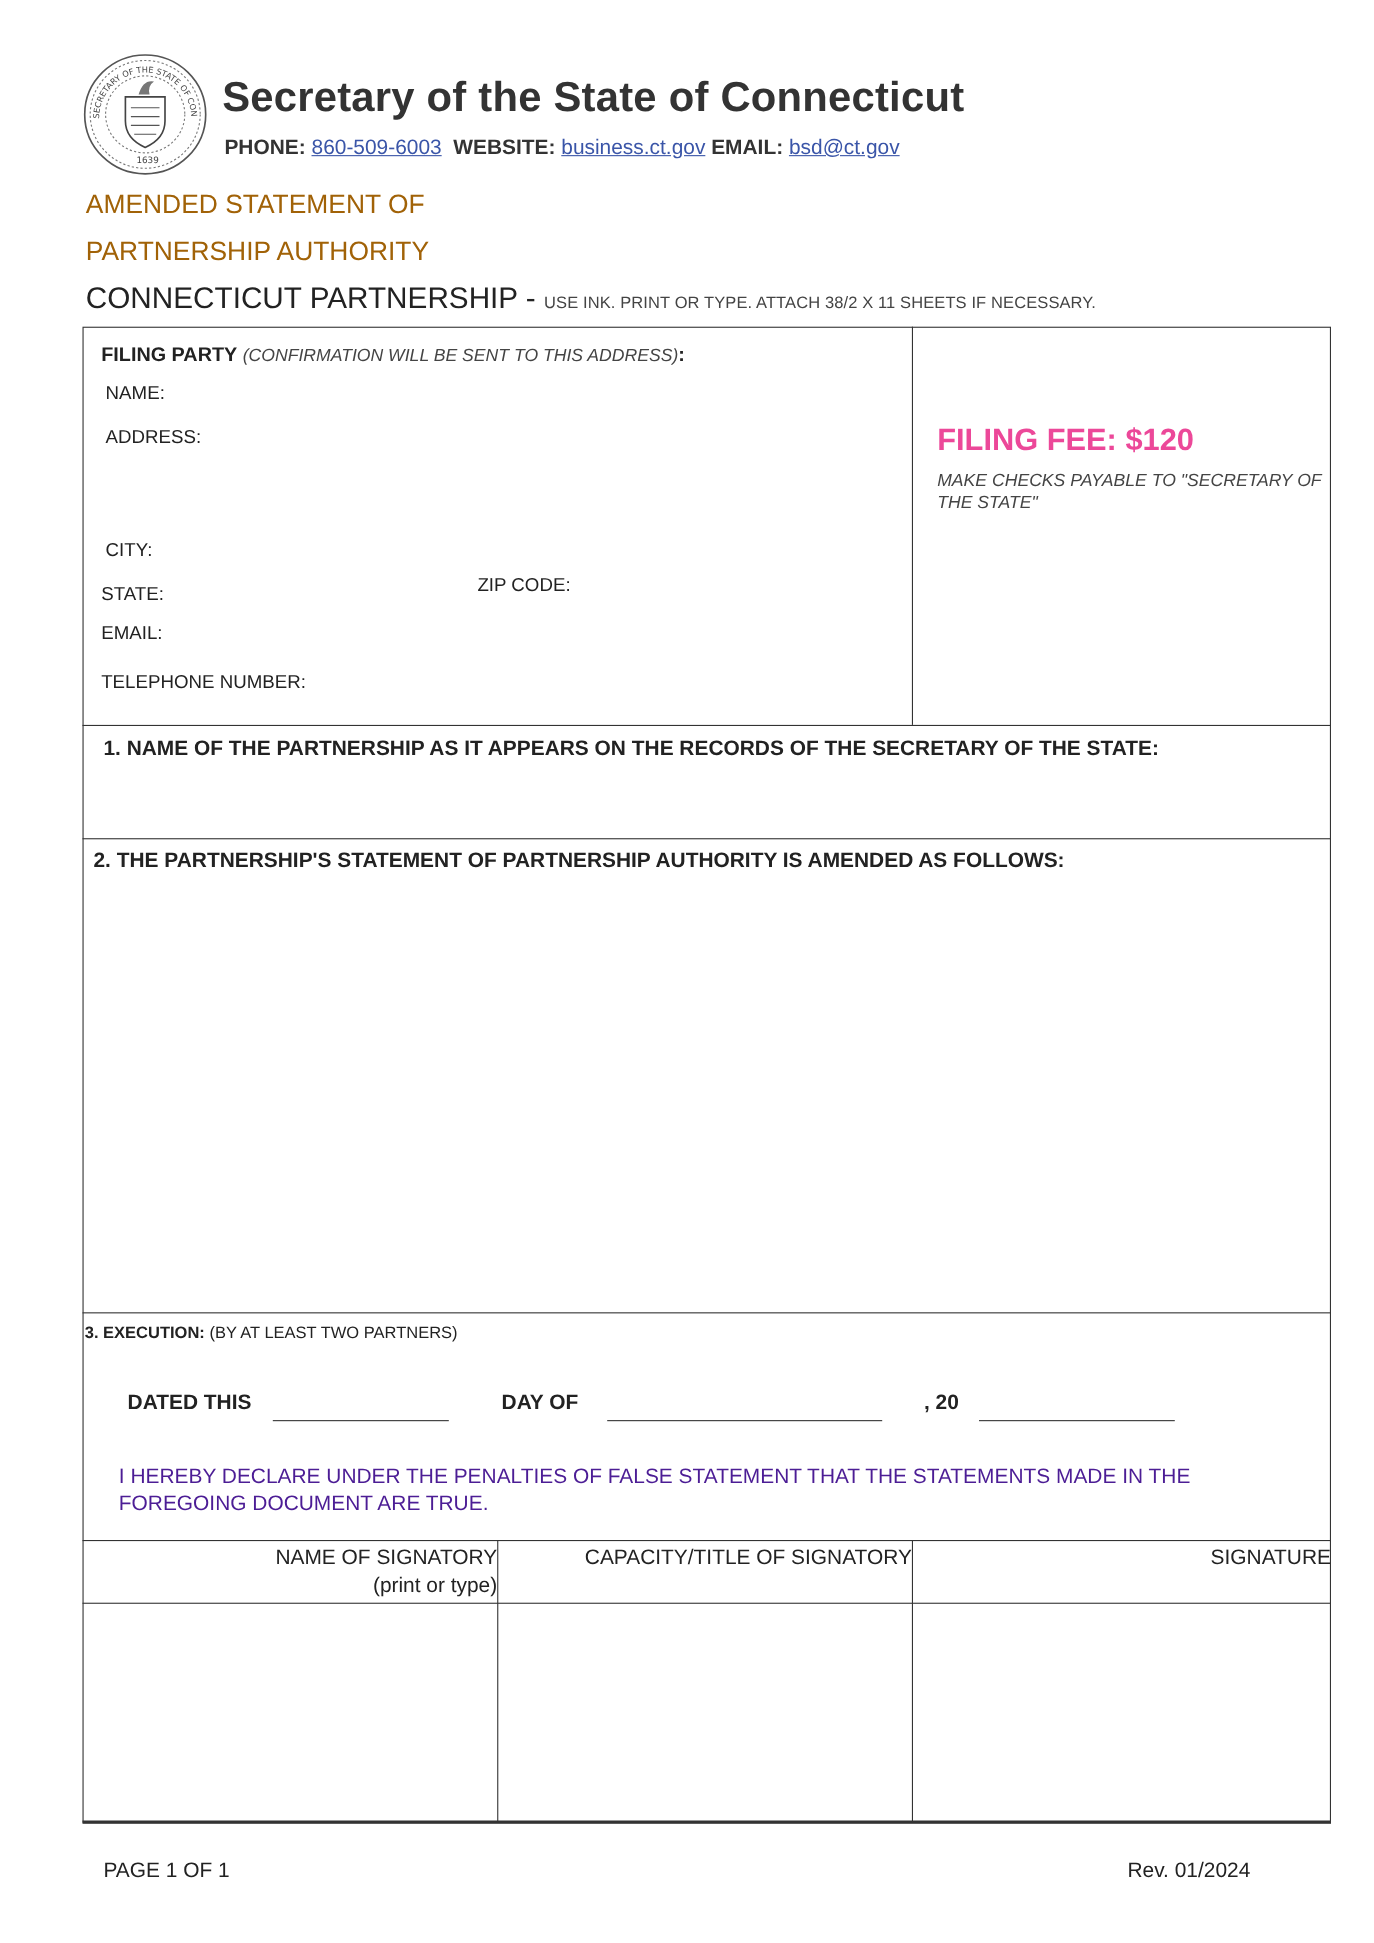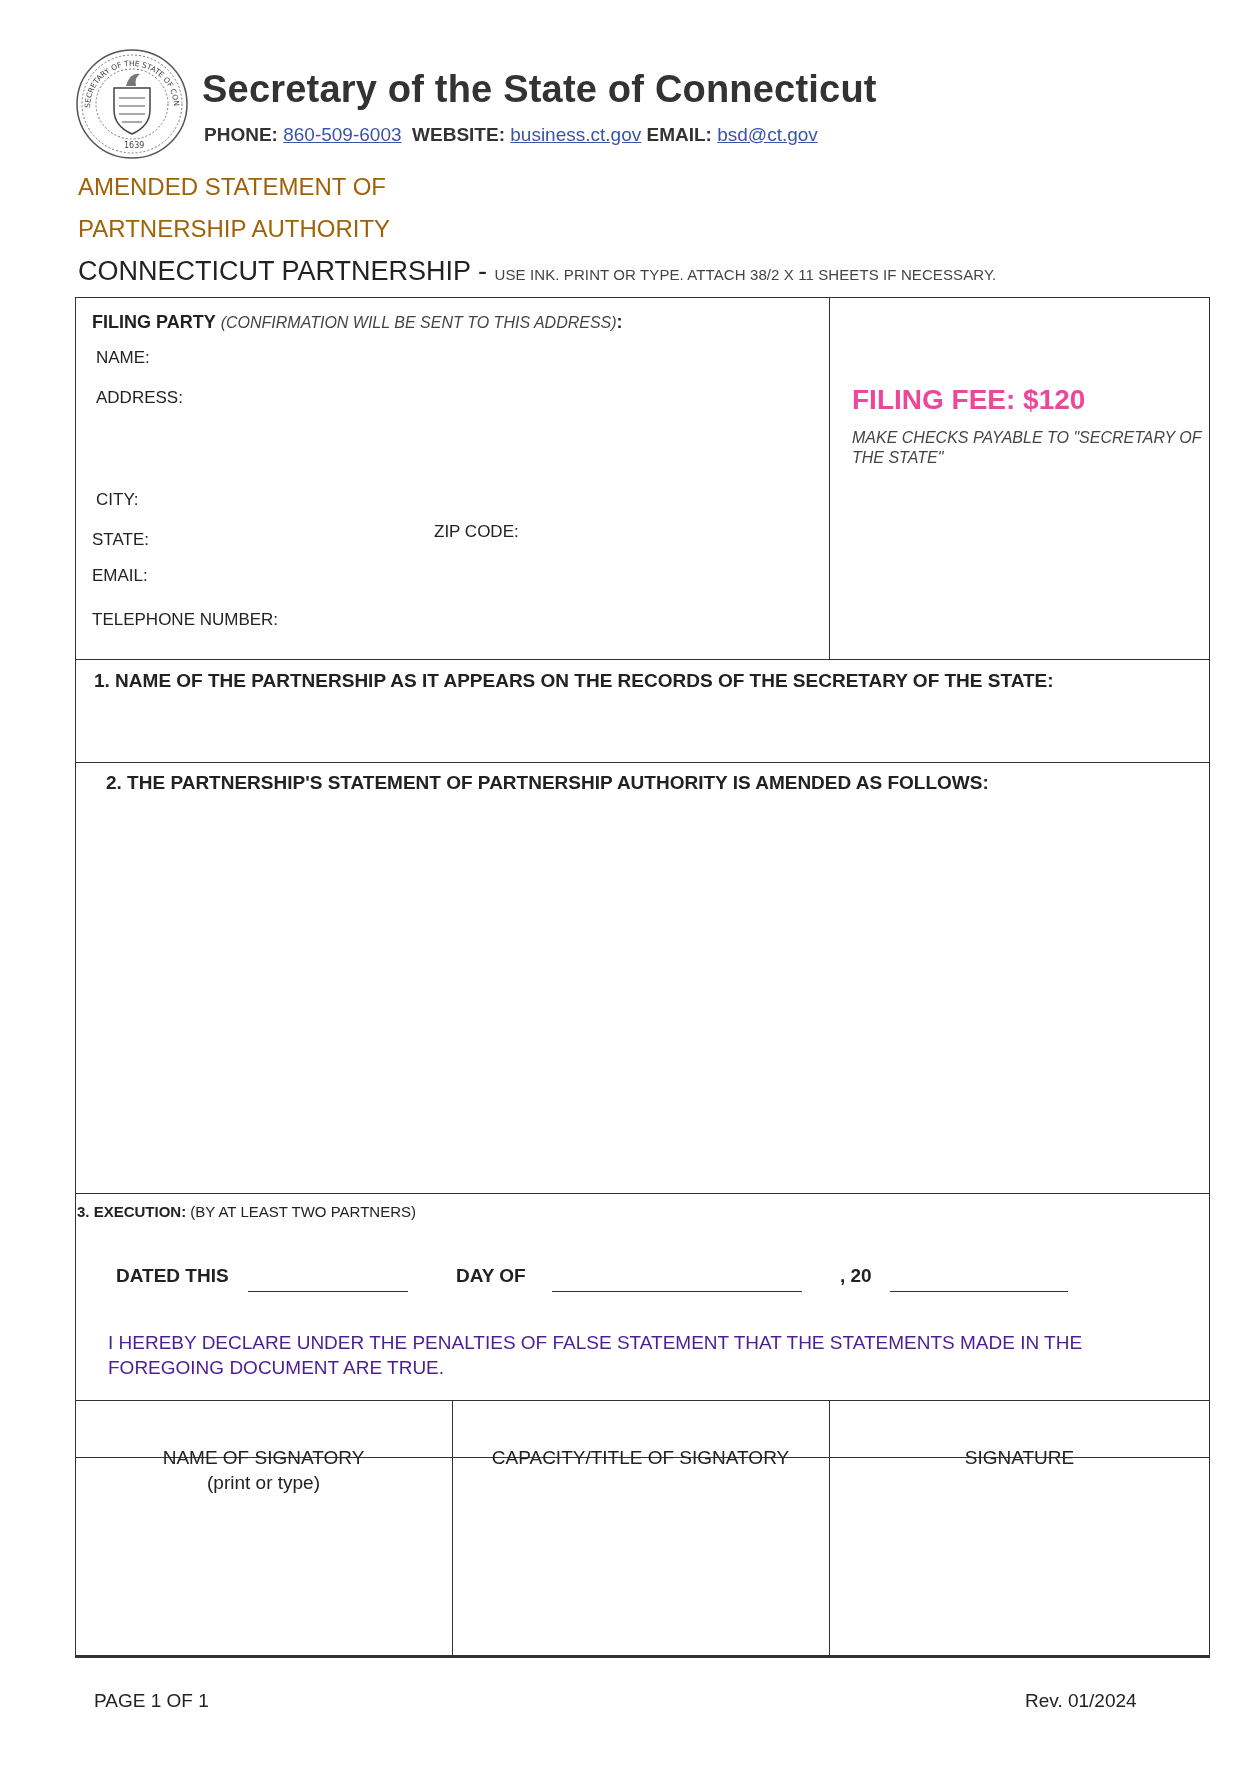--- a/index.html
+++ b/index.html
@@ -19,21 +19,21 @@
   .vline { position: absolute; width: 0; border-left: 1.5px solid #333; }
 
   .lbl { position: absolute; font-size: 17px; color: #222; white-space: nowrap; }
   .lbl-b { font-weight: bold; }
   .italic-note { font-style: italic; font-weight: normal; font-size: 16px; color: #444; }
   .fee { left: 852px; top: 384px; font-size: 28px; font-weight: bold; color: #ec4899; }
   .fee-note { left: 852px; top: 428px; font-size: 16px; font-style: italic; color: #444; line-height: 20px; width: 350px; }
   .section-head { font-size: 19px; font-weight: bold; color: #222; }
   .underline-blank { position: absolute; height: 0; border-top: 1.5px solid #333; }
   .declaration { left: 108px; top: 1330px; font-size: 19px; line-height: 25px; color: #4c1d95; width: 1090px; }
-  .col-head { position: absolute; top: 1404px; font-size: 19px; text-align: center; color: #222; line-height: 25px; margin-top: 41px; }
+  .col-head { position: absolute; top: 1404px; font-size: 19px; text-align: right; color: #222; line-height: 25px; }
   .footer { position: absolute; top: 1690px; font-size: 19px; color: #222; }
   .field-area { position: absolute; background: transparent; }
 </style>
 </head>
 <body>
 
 <div class="abs seal">
   <svg width="120" height="112" viewBox="0 0 120 112">
     <ellipse cx="58" cy="56" rx="55" ry="54" fill="none" stroke="#555" stroke-width="1.5"></ellipse>
     <ellipse cx="58" cy="56" rx="50" ry="49" fill="none" stroke="#777" stroke-width="1" stroke-dasharray="2 2"></ellipse>
@@ -101,21 +101,21 @@
 <div class="field-area" style="left:155px; top:560px; width:665px; height:30px;"></div>
 <div class="lbl" style="left:92px; top:610px;">TELEPHONE NUMBER:</div>
 <div class="field-area" style="left:300px; top:604px; width:520px; height:30px;"></div>
 
 <div class="abs fee">FILING FEE: $120</div>
 <div class="abs fee-note">MAKE CHECKS PAYABLE TO "SECRETARY OF THE STATE"</div>
 
 <div class="lbl section-head" style="left:94px; top:670px;">1. NAME OF THE PARTNERSHIP AS IT APPEARS ON THE RECORDS OF THE SECRETARY OF THE STATE:</div>
 <div class="field-area" style="left:90px; top:700px; width:1100px; height:55px;"></div>
 
-<div class="lbl section-head" style="left:106px; top:772px;">2. THE PARTNERSHIP'S STATEMENT OF PARTNERSHIP AUTHORITY IS AMENDED AS FOLLOWS:</div>
+<div class="lbl section-head" style="left:85px; top:772px;">2. THE PARTNERSHIP'S STATEMENT OF PARTNERSHIP AUTHORITY IS AMENDED AS FOLLOWS:</div>
 <div class="field-area" style="left:90px; top:800px; width:1100px; height:385px;"></div>
 
 <div class="lbl" style="left:77px; top:1203px; font-size:15px;">
   <span class="lbl-b">3. EXECUTION:</span>
   <span>(BY AT LEAST TWO PARTNERS)</span>
 </div>
 
 <div class="lbl lbl-b" style="left:116px; top:1265px; font-size:19px;">DATED THIS</div>
 <div class="underline-blank" style="left:248px; top:1291px; width:160px;"></div>
 <div class="lbl lbl-b" style="left:456px; top:1265px; font-size:19px;">DAY OF</div>

